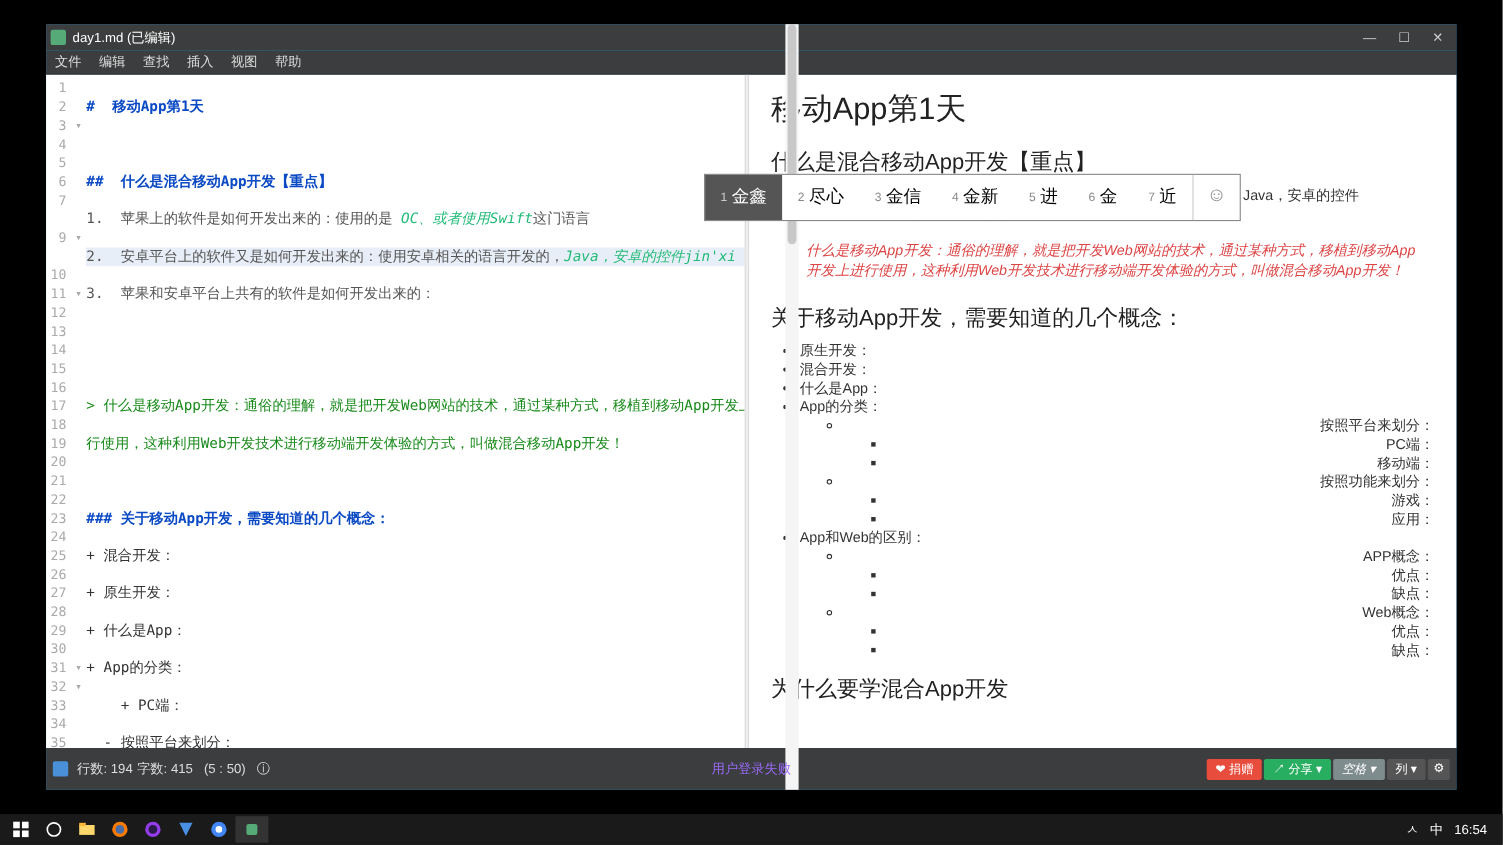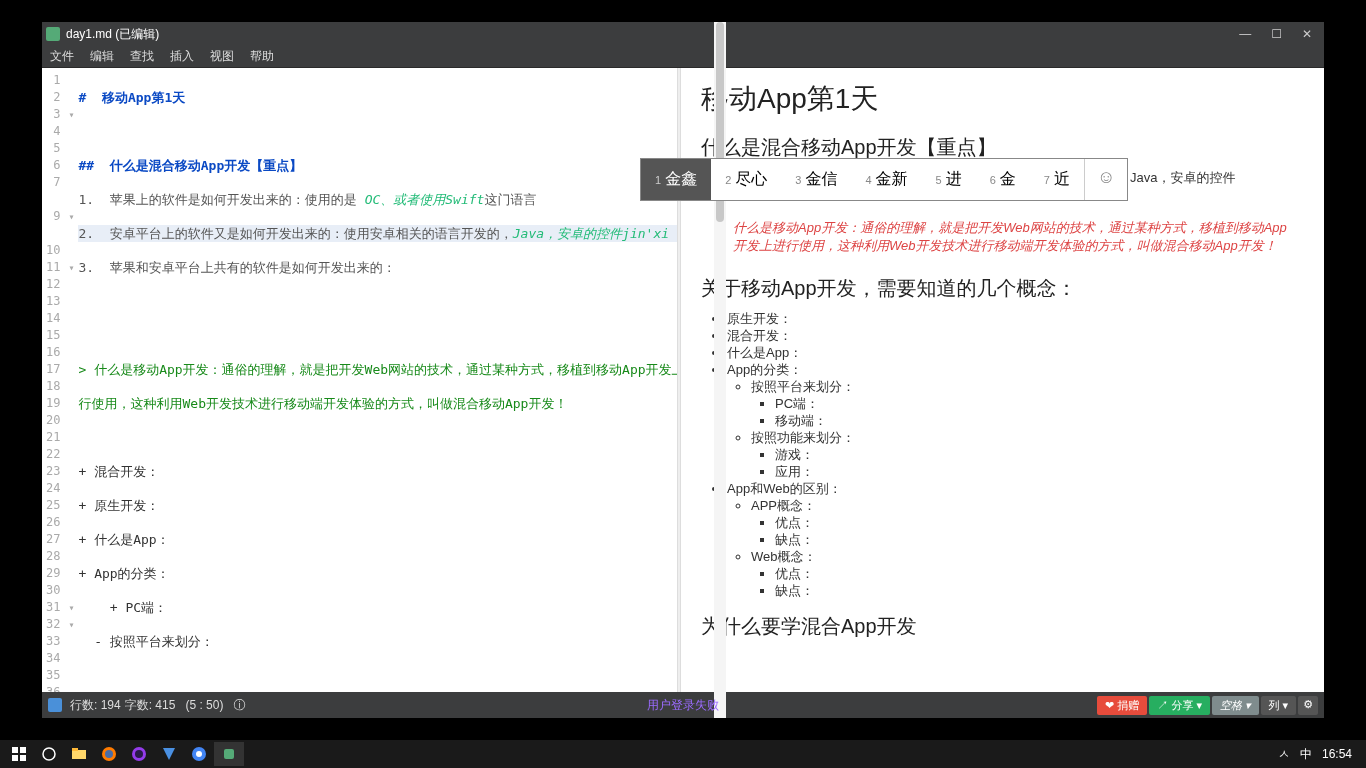--- a/index.html
+++ b/index.html
@@ -27,26 +27,26 @@
 .txt { color: #555; }
 .kw { color: #2b7; font-style: italic; }
 .quote { color: #188a1a; }
 .plus { color: #333; }
 .divider-v { width: 4px; background: #eee; border-left: 1px solid #ddd; border-right: 1px solid #ddd; }
 .right-pane { flex: 1; padding: 12px 20px; overflow: hidden; color: #333; font-size: 14px; position: relative; }
 .right-pane h1 { font-size: 28px; font-weight: normal; margin-bottom: 16px; color: #222; }
 .right-pane h2 { font-size: 20px; font-weight: normal; margin: 14px 0 8px; color: #222; }
 .right-pane ol { margin-left: 26px; font-size: 13px; line-height: 17px; }
 .right-pane ul { margin-left: 26px; font-size: 13px; line-height: 17px; list-style: disc; }
-.right-pane ul ul { list-style: circle; margin-left: 24px; }
+.right-pane ul ul { list-style: circle; margin-left: 40px; text-align: right; }
 .right-pane ul ul ul { list-style: square; }
 .blockquote { border-left: 4px solid #e88; margin: 10px 0 10px 18px; padding: 6px 10px; color: #d44; font-style: italic; background: #fff; font-size: 13px; line-height: 18px; }
 .scrollbar-v { position: absolute; right: 0; top: 0; width: 12px; height: 100%; background: #f5f5f5; }
 .scrollbar-thumb { position: absolute; right: 2px; top: 0; width: 8px; height: 200px; background: #c8c8c8; border-radius: 4px; }
-.statusbar { height: 26px; background: #3c3d3e; color: #ddd; display: flex; align-items: center; font-size: 12px; padding: 0 6px; }
+.statusbar { height: 38px; background: #3c3d3e; color: #ddd; display: flex; align-items: center; font-size: 12px; padding: 0 6px; }
 .statusbar .file-icon { width: 14px; height: 14px; background: #4a90d9; margin-right: 8px; border-radius: 2px; }
 .statusbar .space { flex: 1; }
 .statusbar .center-text { color: #9b6bff; position: absolute; left: 50%; transform: translateX(-50%); }
 .status-btns { display: flex; gap: 2px; }
 .status-btn { padding: 2px 8px; font-size: 11px; color: #fff; border-radius: 2px; }
 .bb-red { background: #e74c3c; }
 .bb-green { background: #27ae60; }
 .bb-gray { background: #7f8c8d; font-style: italic; }
 .bb-dark { background: #555; }
 .bb-gear { background: #555; padding: 2px 5px; }
@@ -174,20 +174,21 @@
 <span class="ln"></span>
 <span class="ln h2">##  什么是混合移动App开发【重点】</span>
 <span class="ln"><span class="txt">1.  苹果上的软件是如何开发出来的：使用的是 </span><span class="kw">OC、或者使用Swift</span><span class="txt">这门语言</span></span>
 <span class="ln hl-line"><span class="txt">2.  安卓平台上的软件又是如何开发出来的：使用安卓相关的语言开发的，</span><span class="kw">Java，安卓的控件jin'xi</span></span>
 <span class="ln txt">3.  苹果和安卓平台上共有的软件是如何开发出来的：</span>
 <span class="ln"></span>
 <span class="ln"></span>
 <span class="ln quote">&gt; 什么是移动App开发：通俗的理解，就是把开发Web网站的技术，通过某种方式，移植到移动App开发上进</span>
 <span class="ln quote">行使用，这种利用Web开发技术进行移动端开发体验的方式，叫做混合移动App开发！</span>
 <span class="ln"></span>
+<span class="ln h3">### 关于移动App开发，需要知道的几个概念：</span>
 <span class="ln plus">+ 混合开发：</span>
 <span class="ln plus">+ 原生开发：</span>
 <span class="ln plus">+ 什么是App：</span>
 <span class="ln plus">+ App的分类：</span>
 <span class="ln plus">    + PC端：</span>
 <span class="ln plus">  - 按照平台来划分：</span>
 
 
 
 

